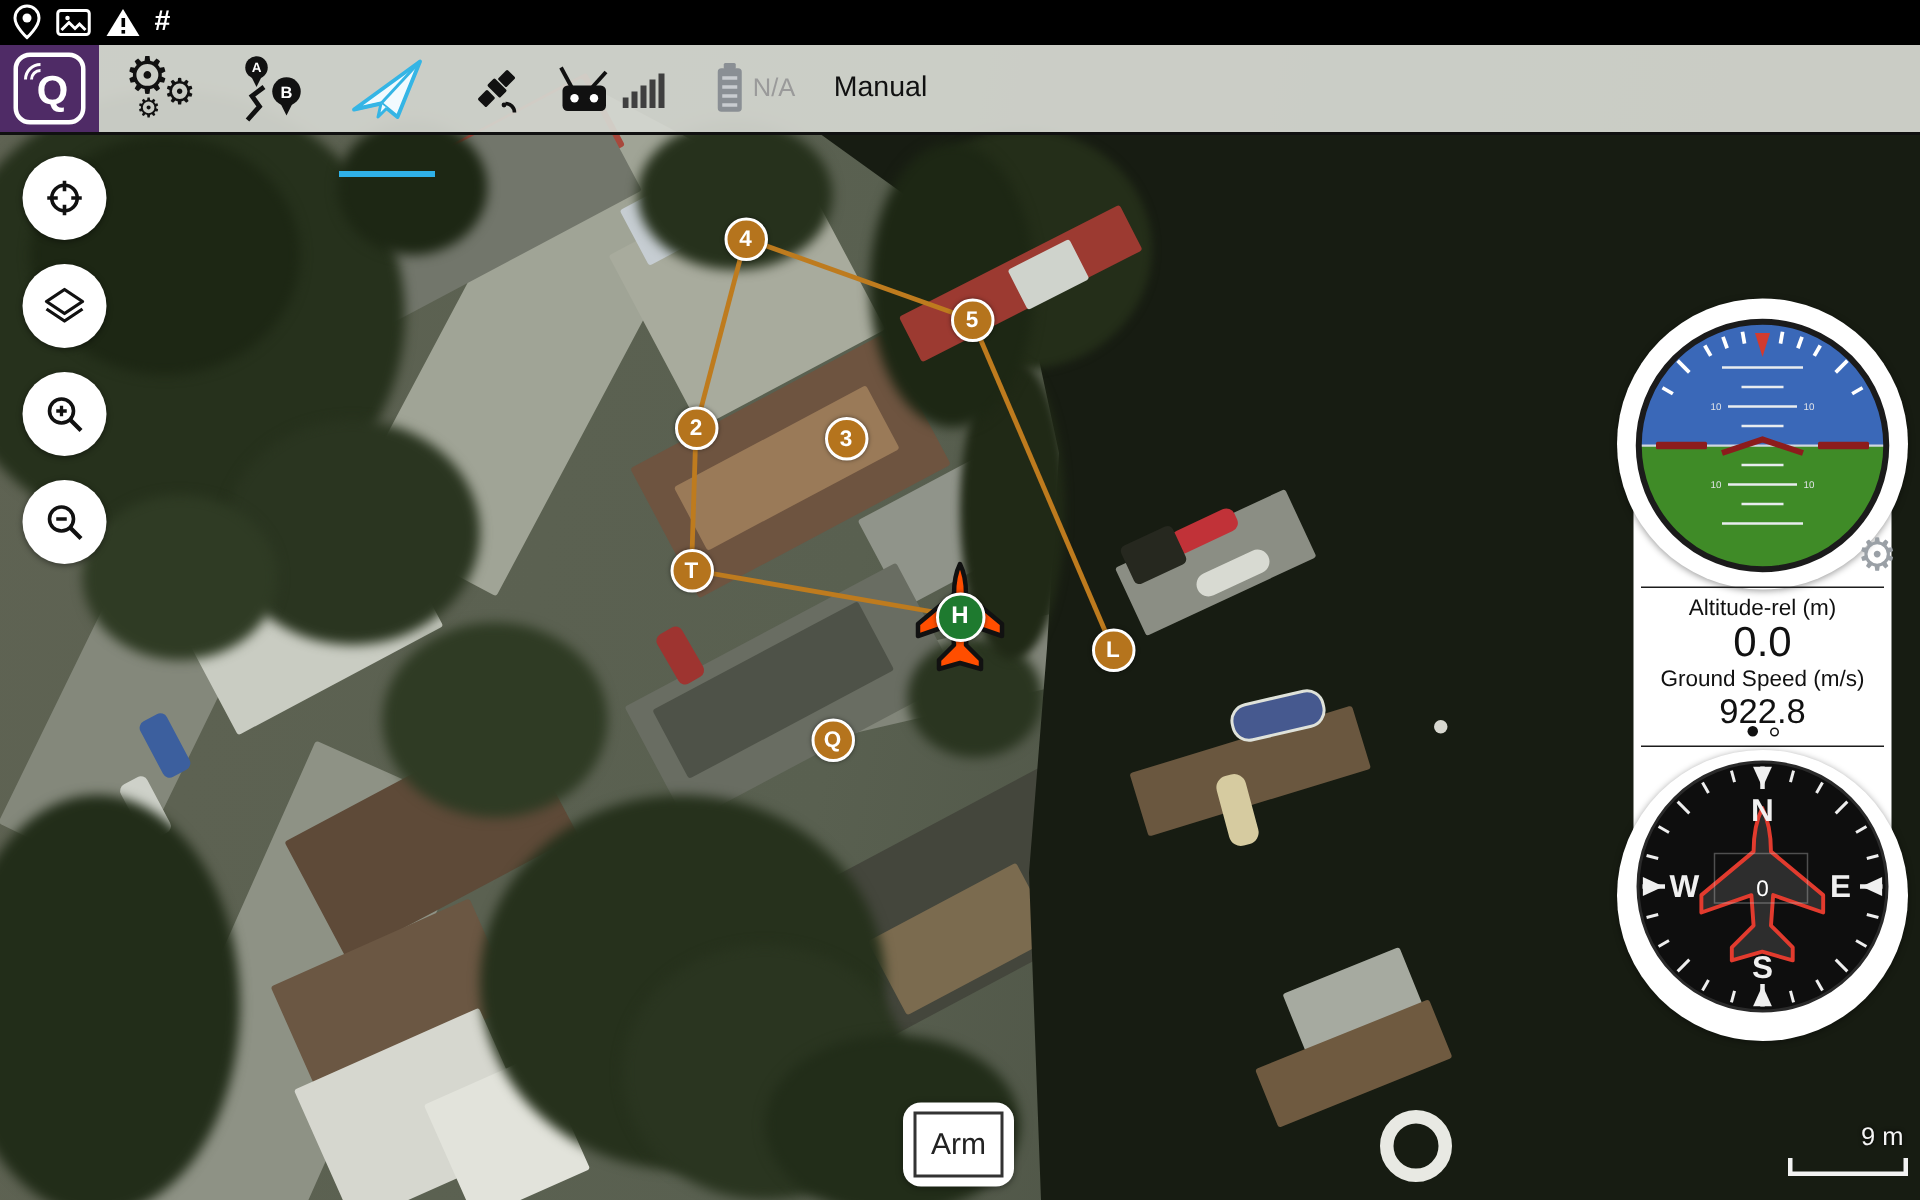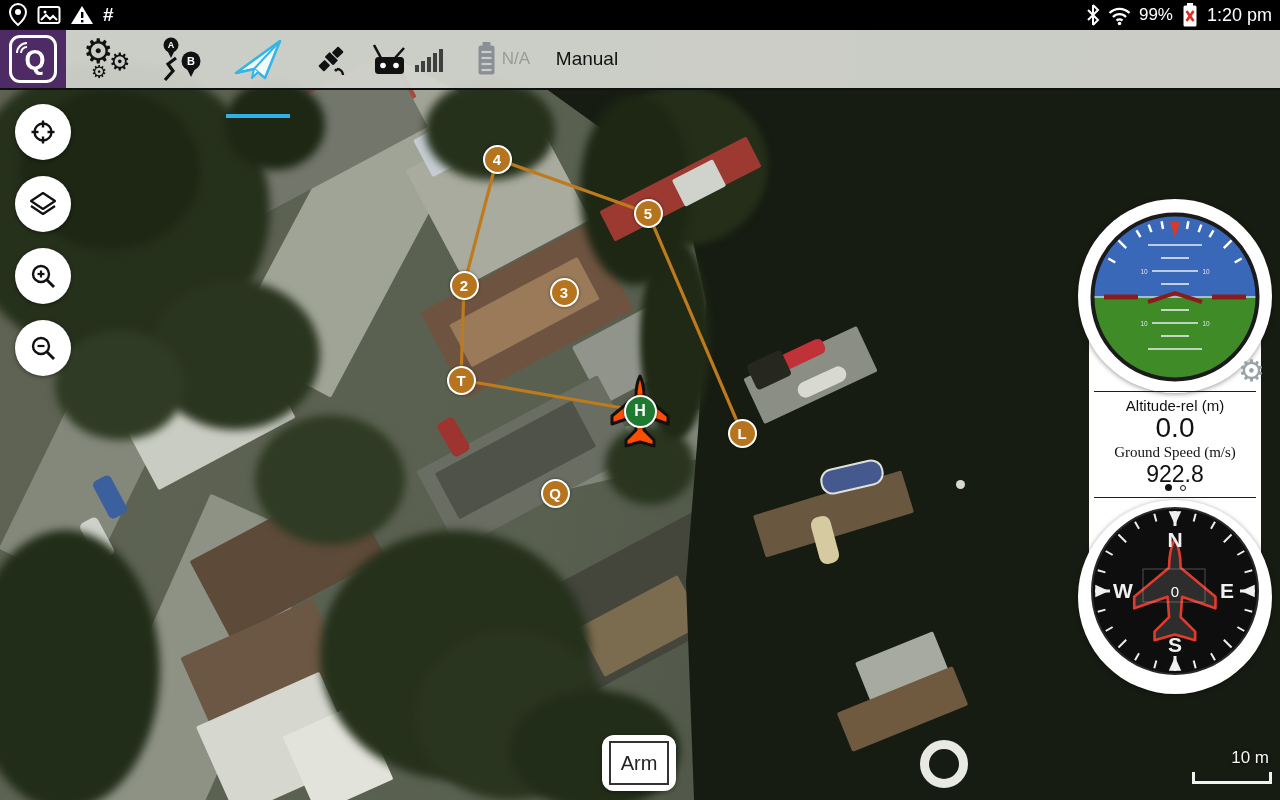--- a/index.html
+++ b/index.html
@@ -183,21 +183,21 @@
       </svg>
     </div>
     <div class="mapctl" style="top:320px;">
       <svg width="30" height="30" viewBox="0 0 30 30">
         <circle cx="13" cy="13" r="8" fill="none" stroke="#111" stroke-width="2.4"></circle>
         <line x1="19" y1="19" x2="26" y2="26" stroke="#111" stroke-width="2.8"></line>
         <line x1="9.5" y1="13" x2="16.5" y2="13" stroke="#111" stroke-width="2.2"></line>
       </svg>
     </div>
 
-    <div class="scale-label">10 m</div>
+    <div class="scale-label">9 m</div>
     <div class="scale-bar"></div>
 
     <div class="arm">
       <div class="arm-inner">Arm</div>
     </div>
   </div>
 
   <div>
     <div class="ip-mid"></div>
     <div class="ip-circle ip-top"></div>
@@ -248,21 +248,21 @@
         <rect x="122" y="82.5" width="34" height="5" rx="1" fill="#8C1C1C"></rect>
         <polyline points="58,90 85,81 112,90" fill="none" stroke="#8C1C1C" stroke-width="4"></polyline>
       </g>
       <circle cx="85" cy="85" r="82.5" fill="none" stroke="#1B1B1B" stroke-width="4"></circle>
     </svg>
     <div class="ip-gear">⚙</div>
 
     <div class="ip-sep" style="top:391px;"></div>
     <div class="ip-text ip-label" style="top:397px;">Altitude-rel (m)</div>
     <div class="ip-text ip-val-lg" style="top:412px;">0.0</div>
-    <div class="ip-text ip-label" style="top:444px;font-family:Liberation Serif, serif;">Ground Speed (m/s)</div>
+    <div class="ip-text ip-label" style="top:444px;">Ground Speed (m/s)</div>
     <div class="ip-text ip-val-md" style="top:461px;">922.8</div>
     <div class="ip-dots">
       <div class="dot-f"></div>
       <div class="dot-o"></div>
     </div>
     <div class="ip-sep" style="top:497px;"></div>
 
     <svg class="ip-svg" id="compass" style="left:1090px;top:506px;" width="170" height="170" viewBox="0 0 170 170">
       <circle cx="85" cy="85" r="83" fill="#0E0E0E" stroke="#2A2A2A" stroke-width="2"></circle>
       <g id="compass-ticks">
@@ -407,34 +407,15 @@
         <path d="M4,16 l5,-5 l4,4 l3,-3 l4,4" fill="none" stroke="#fff" stroke-width="2"></path>
         <circle cx="8" cy="8" r="1.5" fill="#fff"></circle>
       </svg>
       <svg width="24" height="22" viewBox="0 0 24 22">
         <polygon points="12,2 23,20 1,20" fill="#fff"></polygon>
         <rect x="11" y="8" width="2.4" height="6" fill="#000"></rect>
         <rect x="11" y="16" width="2.4" height="2.4" fill="#000"></rect>
       </svg>
       <span class="hash">#</span>
     </div>
-    <div class="sb-right">
-      <svg width="14" height="22" viewBox="0 0 14 22">
-        <path d="M7,1 L7,21 M7,1 L12,6 L2,16 M7,21 L12,16 L2,6" fill="none" stroke="#fff" stroke-width="2"></path>
-      </svg>
-      <svg width="25" height="21" viewBox="0 0 25 21">
-        <path d="M2.5,8 a14,14 0 0 1 20,0" fill="none" stroke="#fff" stroke-width="2.3"></path>
-        <path d="M6,12 a9,9 0 0 1 13,0" fill="none" stroke="#fff" stroke-width="2.3"></path>
-        <path d="M9.5,15.5 a5,5 0 0 1 6,0" fill="none" stroke="#fff" stroke-width="2.3"></path>
-        <circle cx="12.5" cy="18.5" r="1.8" fill="#fff"></circle>
-      </svg>
-      <span class="sb-text">99%</span>
-      <svg width="20" height="24" viewBox="0 0 20 24">
-        <rect x="7" y="0" width="6" height="3" fill="#fff"></rect>
-        <rect x="3.5" y="2.5" width="13" height="21" rx="1.5" fill="#fff"></rect>
-        <line x1="6.5" y1="8" x2="13.5" y2="18" stroke="#D93025" stroke-width="2.6"></line>
-        <line x1="13.5" y1="8" x2="6.5" y2="18" stroke="#D93025" stroke-width="2.6"></line>
-      </svg>
-      <span class="sb-time">1:20 pm</span>
-    </div>
   </div>
 
 </div>
 
 </body></html>

